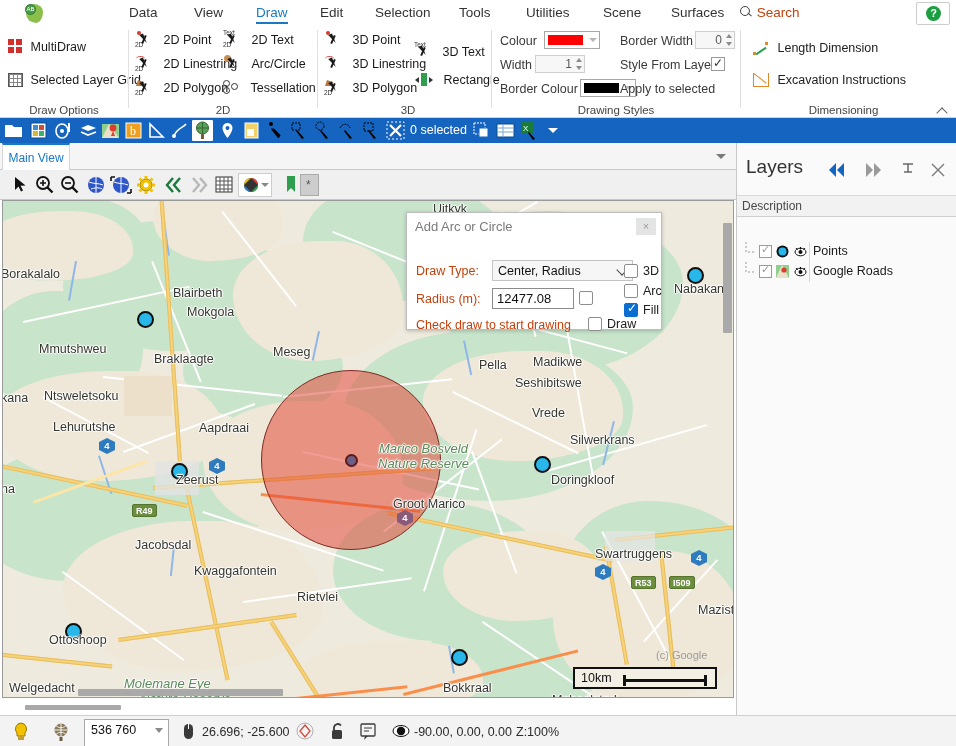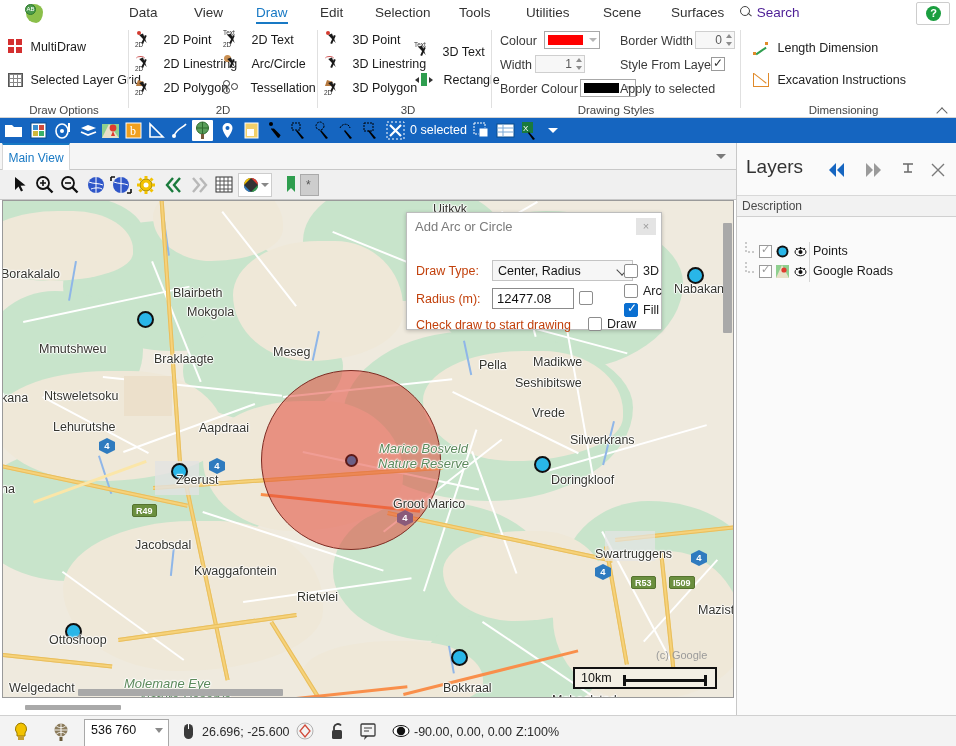--- a/index.html
+++ b/index.html
@@ -16,21 +16,21 @@
 
   
   #ribbon { position:absolute; left:0; top:0; width:956px; height:118px; background:#ffffff; border-bottom:1px solid #d4d4d4; }
   #ribbon-tabs { position:absolute; left:0; top:0; width:956px; height:26px; background:#ffffff; }
   #app-logo { position:absolute; left:22px; top:3px; width:26px; height:21px; }
   #app-logo .blob { position:absolute; left:4px; top:1px; width:17px; height:19px; background:#8bbf4a; border-radius:46% 54% 40% 60% / 50% 42% 58% 50%; }
   #app-logo .badge { position:absolute; left:3px; top:1px; width:11px; height:11px; border-radius:50%; background:#4c9b4c; border:1px solid #2e7a2e; color:#fff; font-size:6px; line-height:9px; text-align:center; }
   .rtab { position:absolute; top:0; height:26px; line-height:26px; padding:0 9px; font-size:13.5px; color:#333; cursor:default; white-space:nowrap; }
   .rtab.active { color:#1879c4; }
   .rtab.active::after { content:""; position:absolute; left:9px; right:9px; bottom:2px; height:2px; background:#1879c4; }
-  #search-box { position:absolute; top:0; height:26px; line-height:26px; font-size:13.5px; color:#4c1d95; white-space:nowrap; }
+  #search-box { position:absolute; top:0; height:26px; line-height:26px; font-size:13.5px; color:#c2410c; white-space:nowrap; }
   #search-box .sicon { display:inline-block; width:13px; height:13px; vertical-align:-2px; position:relative; }
   #search-box .sicon::before { content:""; position:absolute; left:0; top:0; width:8px; height:8px; border:1.4px solid #444; border-radius:50%; }
   #search-box .sicon::after { content:""; position:absolute; left:7px; top:8px; width:5px; height:1.4px; background:#444; transform:rotate(40deg); }
   #help-btn { position:absolute; right:6px; top:2px; width:34px; height:23px; border:1px solid #cdcdcd; background:#fff; border-radius:2px; }
   #help-btn .q { position:absolute; left:9px; top:3px; width:15px; height:15px; border-radius:50%; background:#1a9e3f; color:#fff; font-size:11px; font-weight:bold; text-align:center; line-height:15px; }
 
   
   #ribbon-body { position:absolute; left:0; top:26px; width:956px; height:91px; background:#fff; }
   .rgroup { position:absolute; top:0; height:91px; }
   .rgroup .gtitle { position:absolute; bottom:1px; width:100%; text-align:center; font-size:11.5px; color:#444; }

